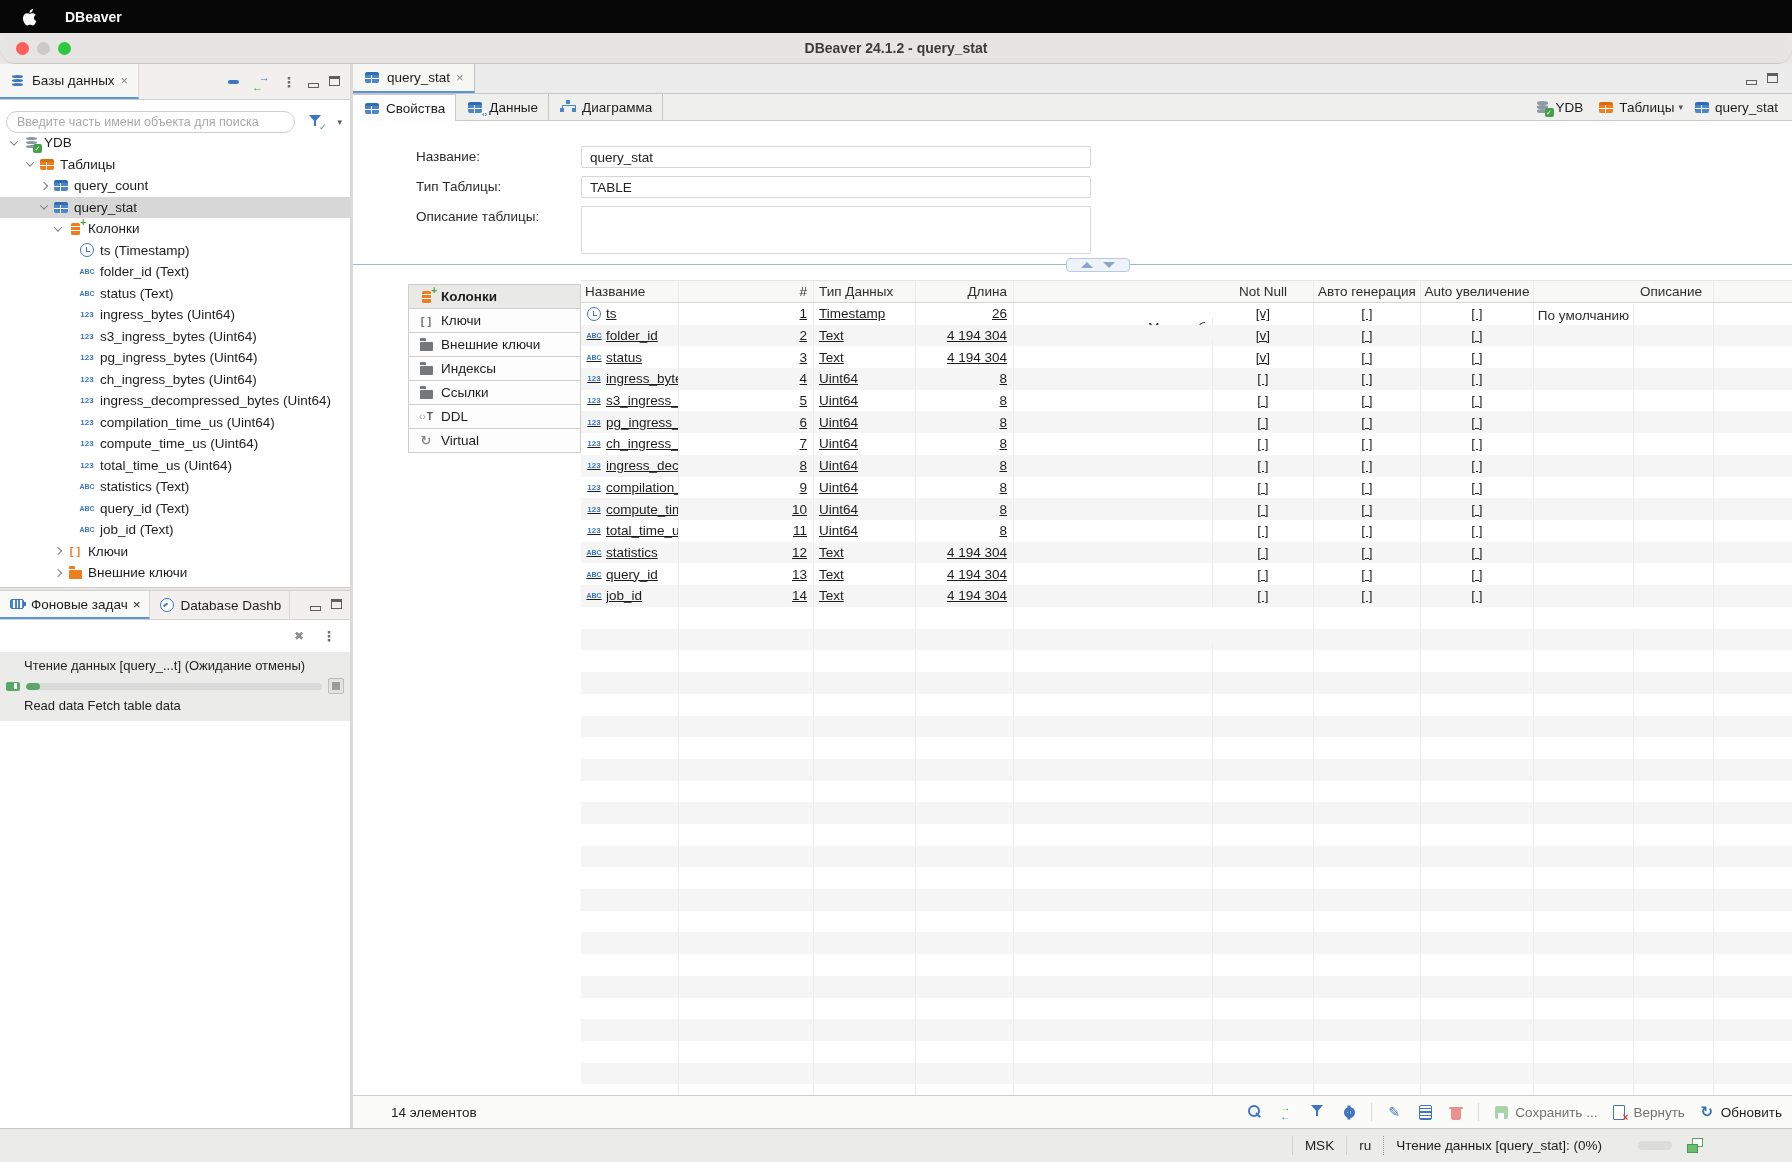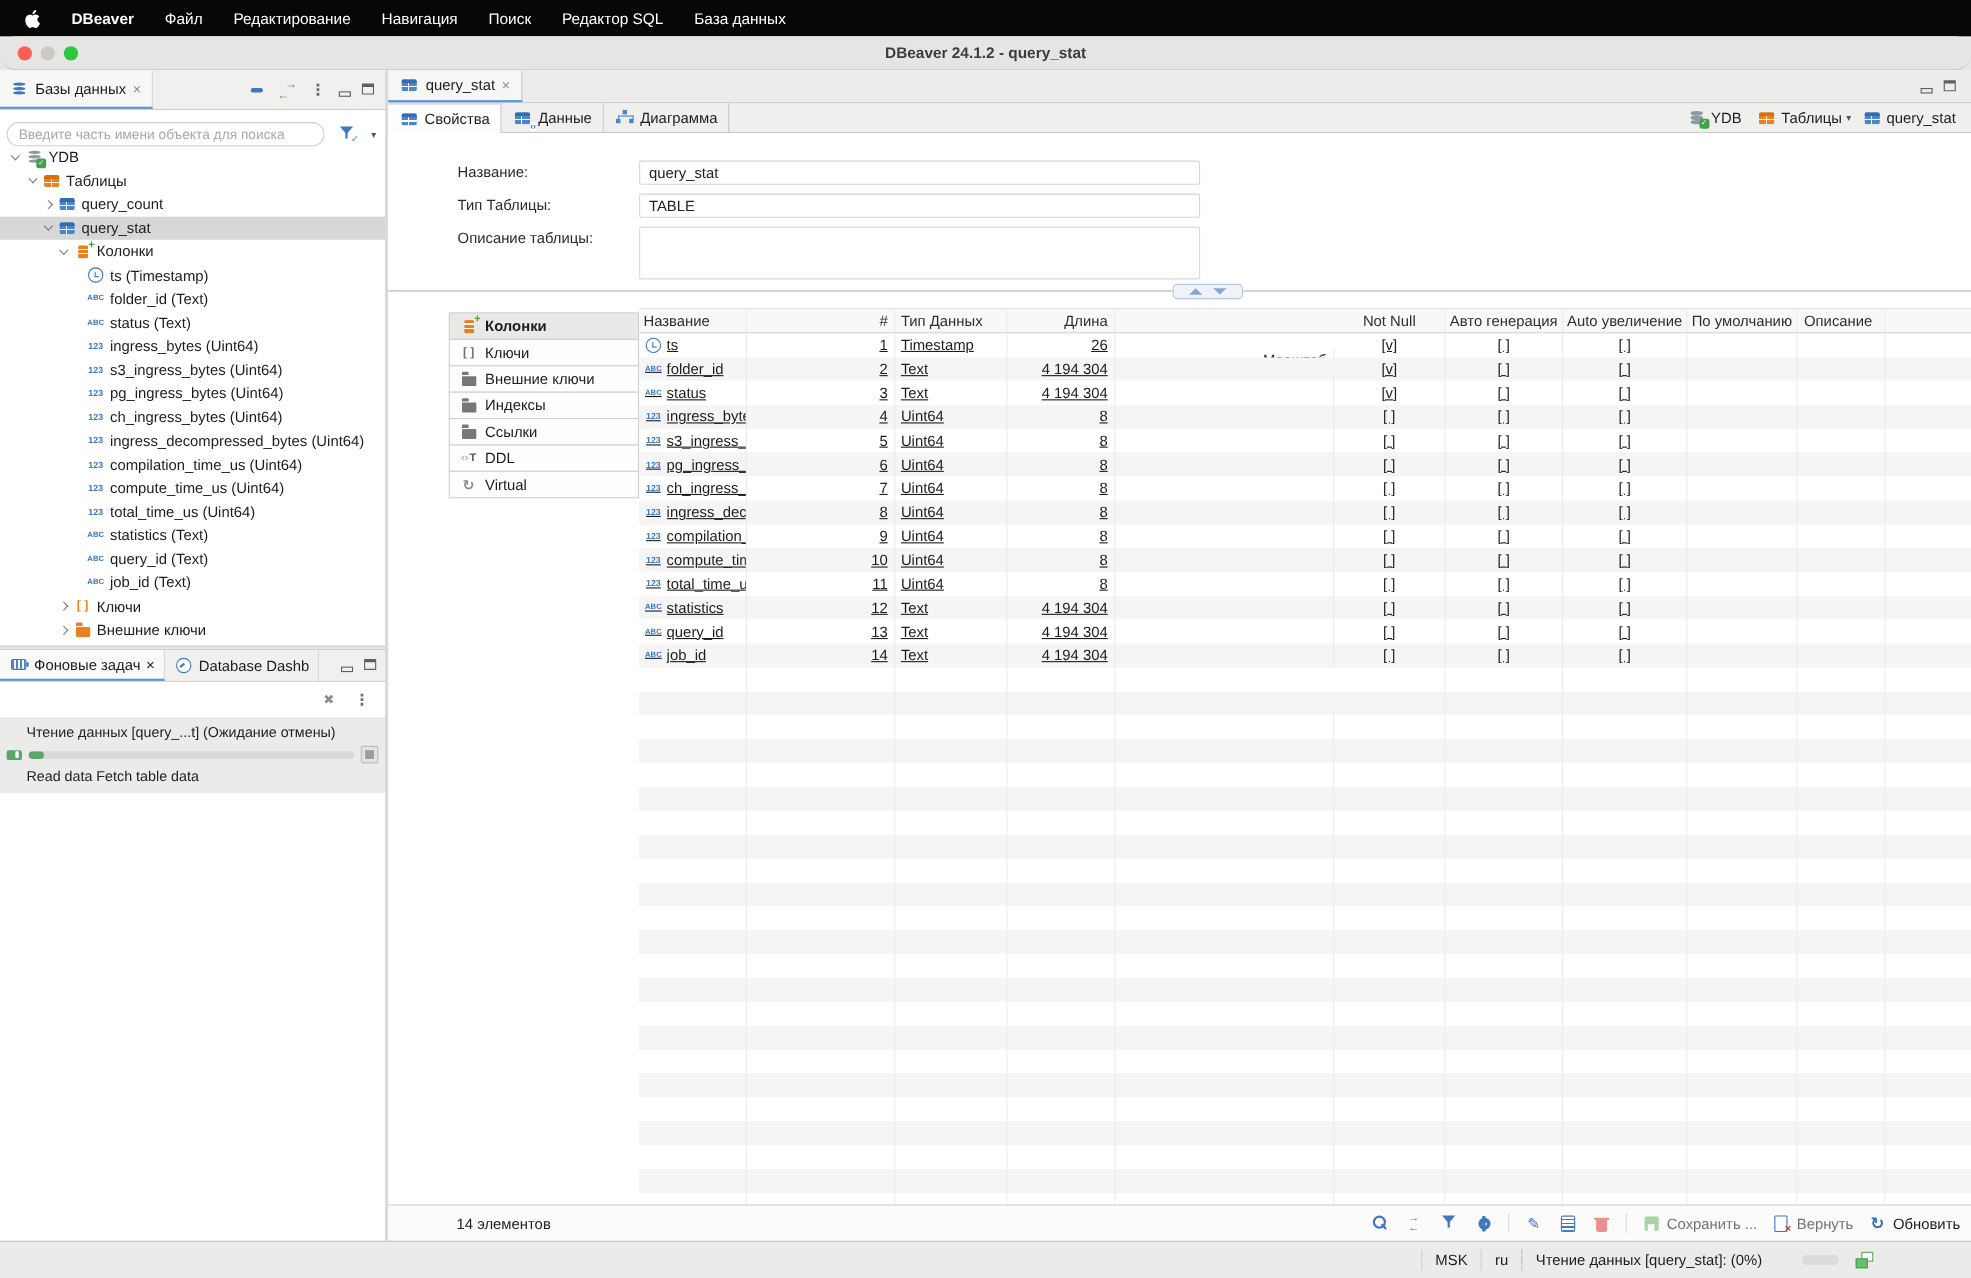--- a/index.html
+++ b/index.html
@@ -222,35 +222,35 @@
   .gc { display:flex; align-items:center; height:100%; border-right:1px solid #ececec; overflow:hidden;
     white-space:nowrap; flex:none; }
   .c-name{ width:98px; padding-left:4px; gap:3px; }
   .c-num{ width:135px; justify-content:flex-end; padding-right:6px; }
   .c-type{ width:102px; padding-left:5px; }
   .c-len{ width:98px; justify-content:flex-end; padding-right:6px; }
   .c-scale{ width:199px;margin-top:36px; }
   .c-nn{ width:101px; justify-content:center; }
   .c-ag{ width:107px; justify-content:center; }
   .c-ai{ width:113px; justify-content:center; }
-  .c-def{ width:100px; justify-content:center; }
+  .c-def{ width:100px; justify-content:center;margin-top:24px; }
   .c-desc{ width:80px; padding-left:6px; }
   .c-rest{ flex:1 1 auto; border-right:none; }
   .g-head .c-scale{ justify-content:flex-end; padding-right:6px; }
   .g-rows { flex:none;text-decoration:underline; }
   .g-row { height:21.7px; display:flex; }
   .g-row:nth-child(even){ background:#f5f5f6; }
   .gname { overflow:hidden; white-space:nowrap; }
   .g-fill { flex:1; display:flex;
     background:repeating-linear-gradient(to bottom, #fff 0 21.7px, #f5f5f6 21.7px 43.4px); }
   .g-fill .gc { border-right:1px solid #ededed; height:auto; }
 
   
   .ed-toolbar { height:33px; border-top:1px solid #cfcfcf; background:#fbfbfa; display:flex; align-items:center;
-    padding:0 10px 0 62px; flex:none; }
+    padding:0 10px 0 38px; flex:none; }
   .ed-count { color:#222; }
   .ed-actions { margin-left:auto; display:flex; align-items:center; gap:13px; }
   .tdivider { width:1px; height:18px; background:#d9d9d9; }
   .act { display:flex; align-items:center; gap:5px; }
   .act .lbl-disabled { color:#737373; }
   .act .lbl-normal { color:#1d1d1d; }
 
   
   .statusbar { position:absolute; left:0; top:1128px; width:1792px; height:34px; background:#ebebea;
     border-top:1px solid #c9c9c9; display:flex; align-items:center; font-size:13.5px; }
@@ -264,34 +264,20 @@
 <body>
 
 <div class="menubar">
   <span class="apple">
     <svg viewBox="0 0 14 17" width="15" height="17" fill="#ffffff">
       <path d="M11.4 9c0-2 1.7-3 1.8-3.1-1-1.4-2.5-1.6-3-1.6C8.9 4.2 7.8 5 7.2 5c-.6 0-1.6-.8-2.7-.7C3.2 4.3 1.9 5.1 1.2 6.4c-1.4 2.5-.4 6.1 1 8.1.7 1 1.5 2.1 2.6 2 1-.1 1.4-.7 2.7-.7s1.6.7 2.7.7c1.1 0 1.8-1 2.5-2 .8-1.2 1.1-2.3 1.1-2.4 0 0-2.3-.9-2.4-3.1z"></path>
       <path d="M9.5 2.6c.6-.7 1-1.7.9-2.6-.9 0-1.9.6-2.5 1.3-.5.6-1 1.6-.9 2.6 1 0 2-.6 2.5-1.3z"></path>
     </svg>
   </span>
   <span class="appname mitem">DBeaver</span>
-  <span style="display:flex;gap:28px;">
-
-      <span class="mitem">Файл</span>
-
-      <span class="mitem">Редактирование</span>
-
-      <span class="mitem">Навигация</span>
-
-      <span class="mitem">Поиск</span>
-
-      <span class="mitem">Редактор SQL</span>
-
-      <span class="mitem">База данных</span>
-    </span>
 </div>
 
 <div class="titlebar">
   <div class="lights">
     <span class="light l-red"></span>
     <span class="light l-mid"></span>
     <span class="light l-green"></span>
   </div>
   <span class="wtitle">DBeaver 24.1.2 - query_stat</span>
 </div>

